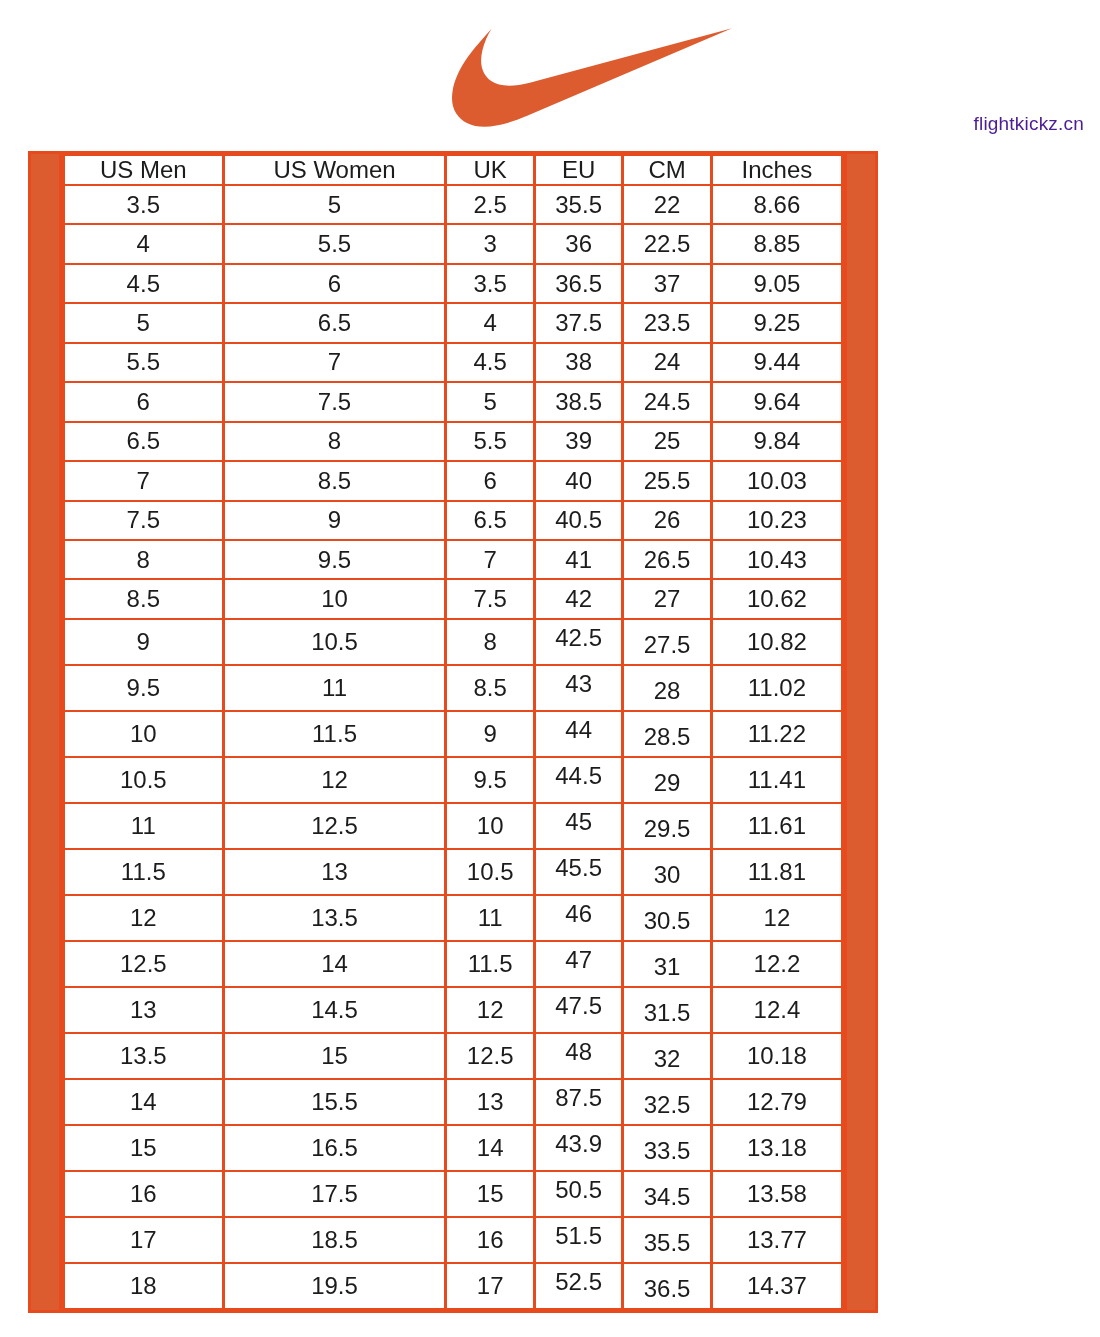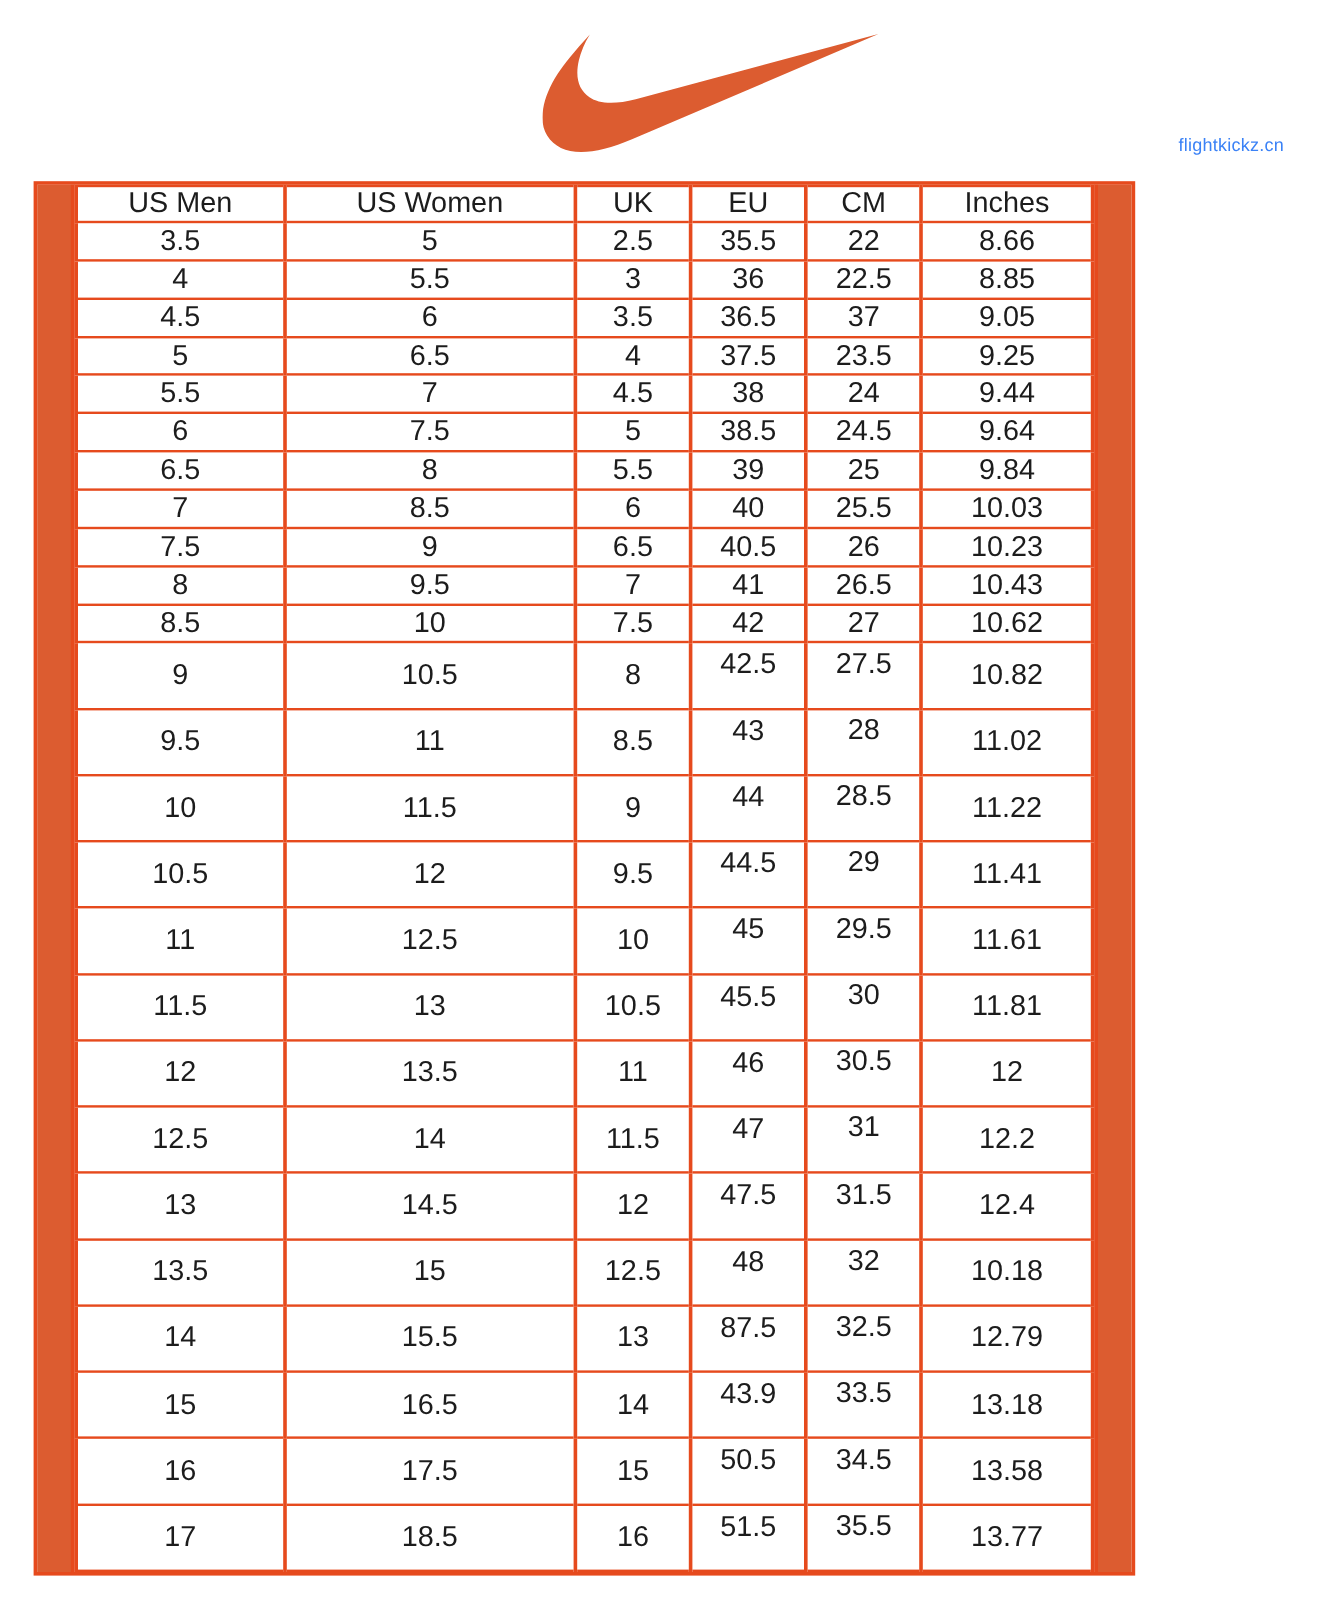--- a/index.html
+++ b/index.html
@@ -17,33 +17,33 @@
 
   
   .swoosh {
     position: absolute;
     left: 452px;
     top: 26px;
   }
   .watermark {
     position: absolute;
     top: 113px;
-    right: 30px;
-    font-size: 15px;
+    right: 16px;
+    font-size: 19px;
     font-weight: 500;
-    color: #3b82f6;
+    color: #4c1d95;
     letter-spacing: 0.2px;
   }
 
   
   .table-wrap {
     position: absolute;
     left: 28px;
     top: 151px;
-    width: 918px;
+    width: 850px;
     height: 1162px;
     box-sizing: border-box;
     border: 3px solid #e64a1d;
     display: flex;
     background: #ffffff;
   }
   .side-bar {
     width: 31px;
     flex: 0 0 31px;
     background: #dc5c30;
@@ -69,21 +69,21 @@
     font-weight: 400;
     color: #1c1c1c;
     white-space: nowrap;
   }
   table.size-table th {
     font-size: 24px;
     font-weight: 400;
   }
   
   table.size-table td.v-up   { vertical-align: top;    padding-top: 4px; text-align: center; }
-  table.size-table td.v-down { vertical-align: bottom; padding-bottom: 22px; }
+  table.size-table td.v-down { vertical-align: bottom; padding-bottom: 5px; }
 </style>
 </head>
 <body>
 
 <svg class="swoosh" width="280" height="103" viewBox="0 7.6 24 8.8" preserveAspectRatio="none" aria-hidden="true">
   <path fill="#dc5c30" d="M24 7.8L6.442 15.276c-1.456.616-2.679.925-3.668.925-1.12 0-1.933-.392-2.437-1.177-.317-.504-.41-1.143-.28-1.918.13-.775.476-1.6 1.036-2.478.467-.71 1.232-1.643 2.297-2.8a6.122 6.122 0 0 0-.784 1.848c-.28 1.195-.028 2.072.756 2.632.373.261.887.392 1.54.392.522 0 1.11-.084 1.764-.252L24 7.8z"></path>
 </svg>
 
 <div class="watermark">flightkickz.cn</div>
 
@@ -294,16 +294,24 @@
           <td>13.58</td>
         </tr>
         <tr>
           <td>17</td>
           <td>18.5</td>
           <td>16</td>
           <td class="v-up">51.5</td>
           <td class="v-down">35.5</td>
           <td>13.77</td>
         </tr>
+        <tr>
+          <td>18</td>
+          <td>19.5</td>
+          <td>17</td>
+          <td class="v-up">52.5</td>
+          <td class="v-down">36.5</td>
+          <td>14.37</td>
+        </tr>
       </tbody>
   </table>
   <div class="side-bar right"></div>
 </div>
 
 </body></html>

